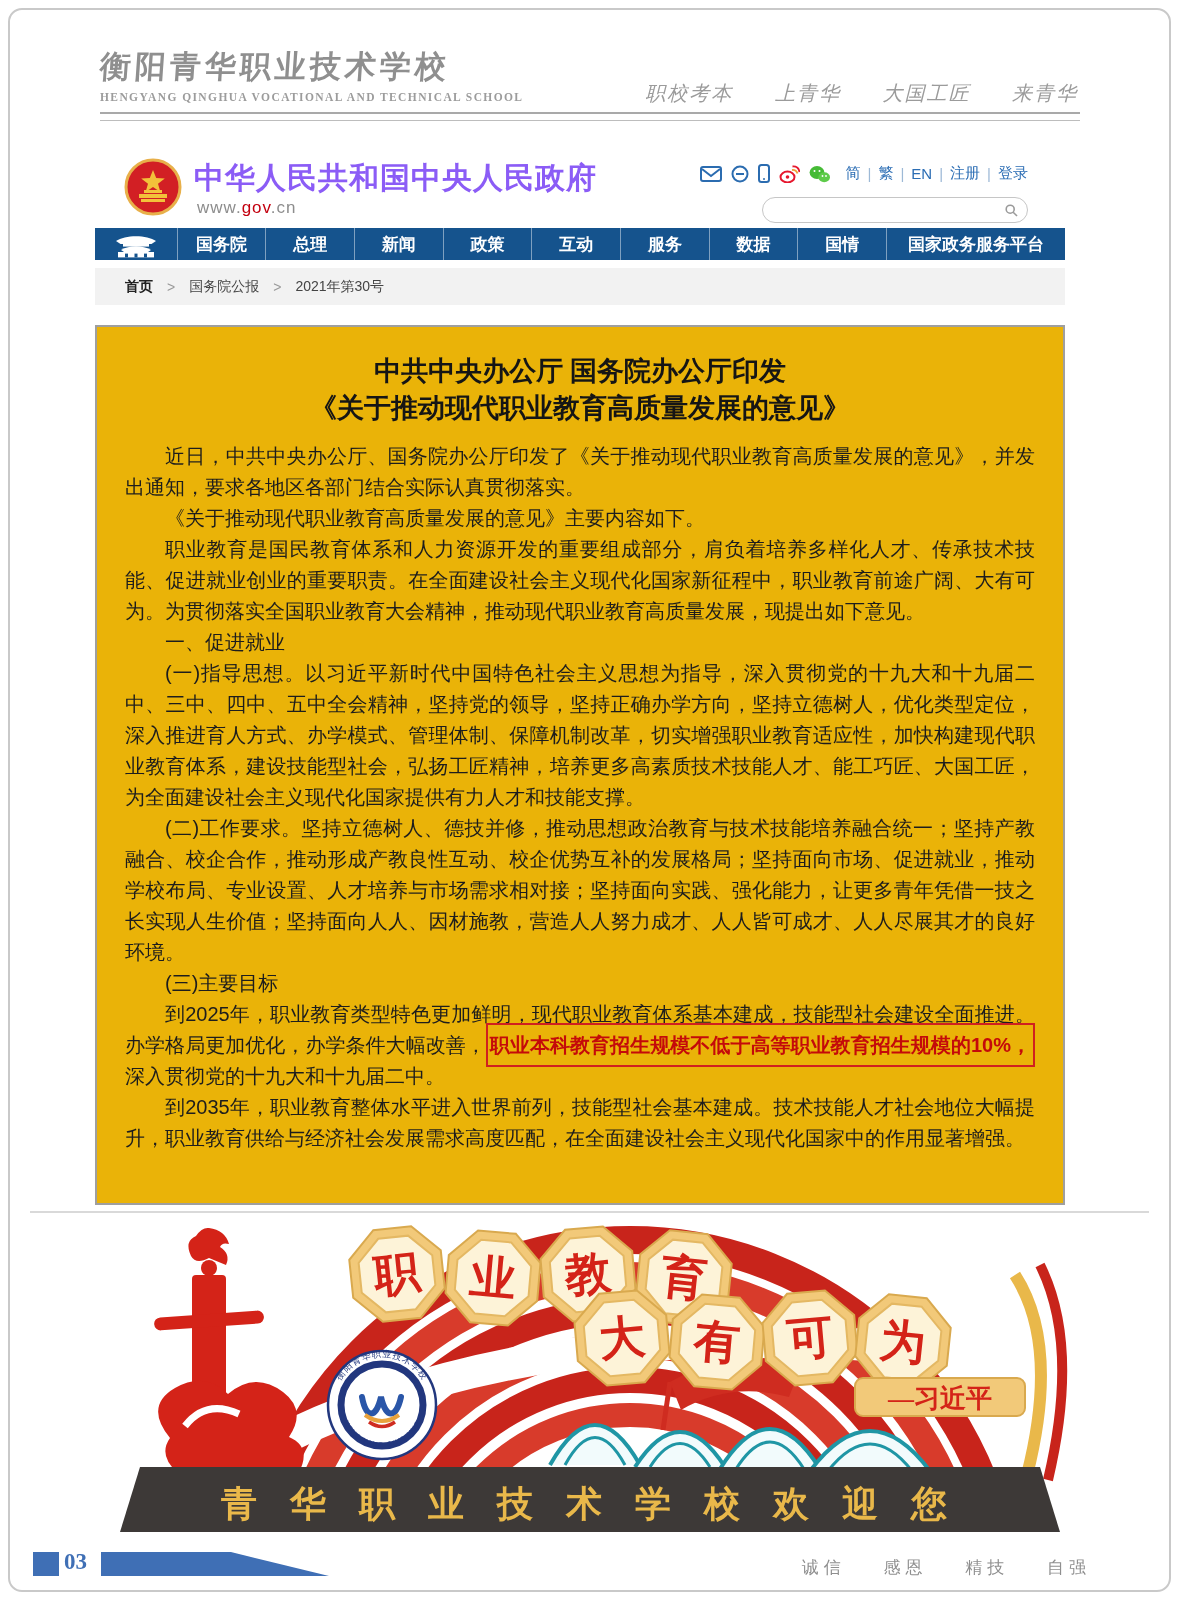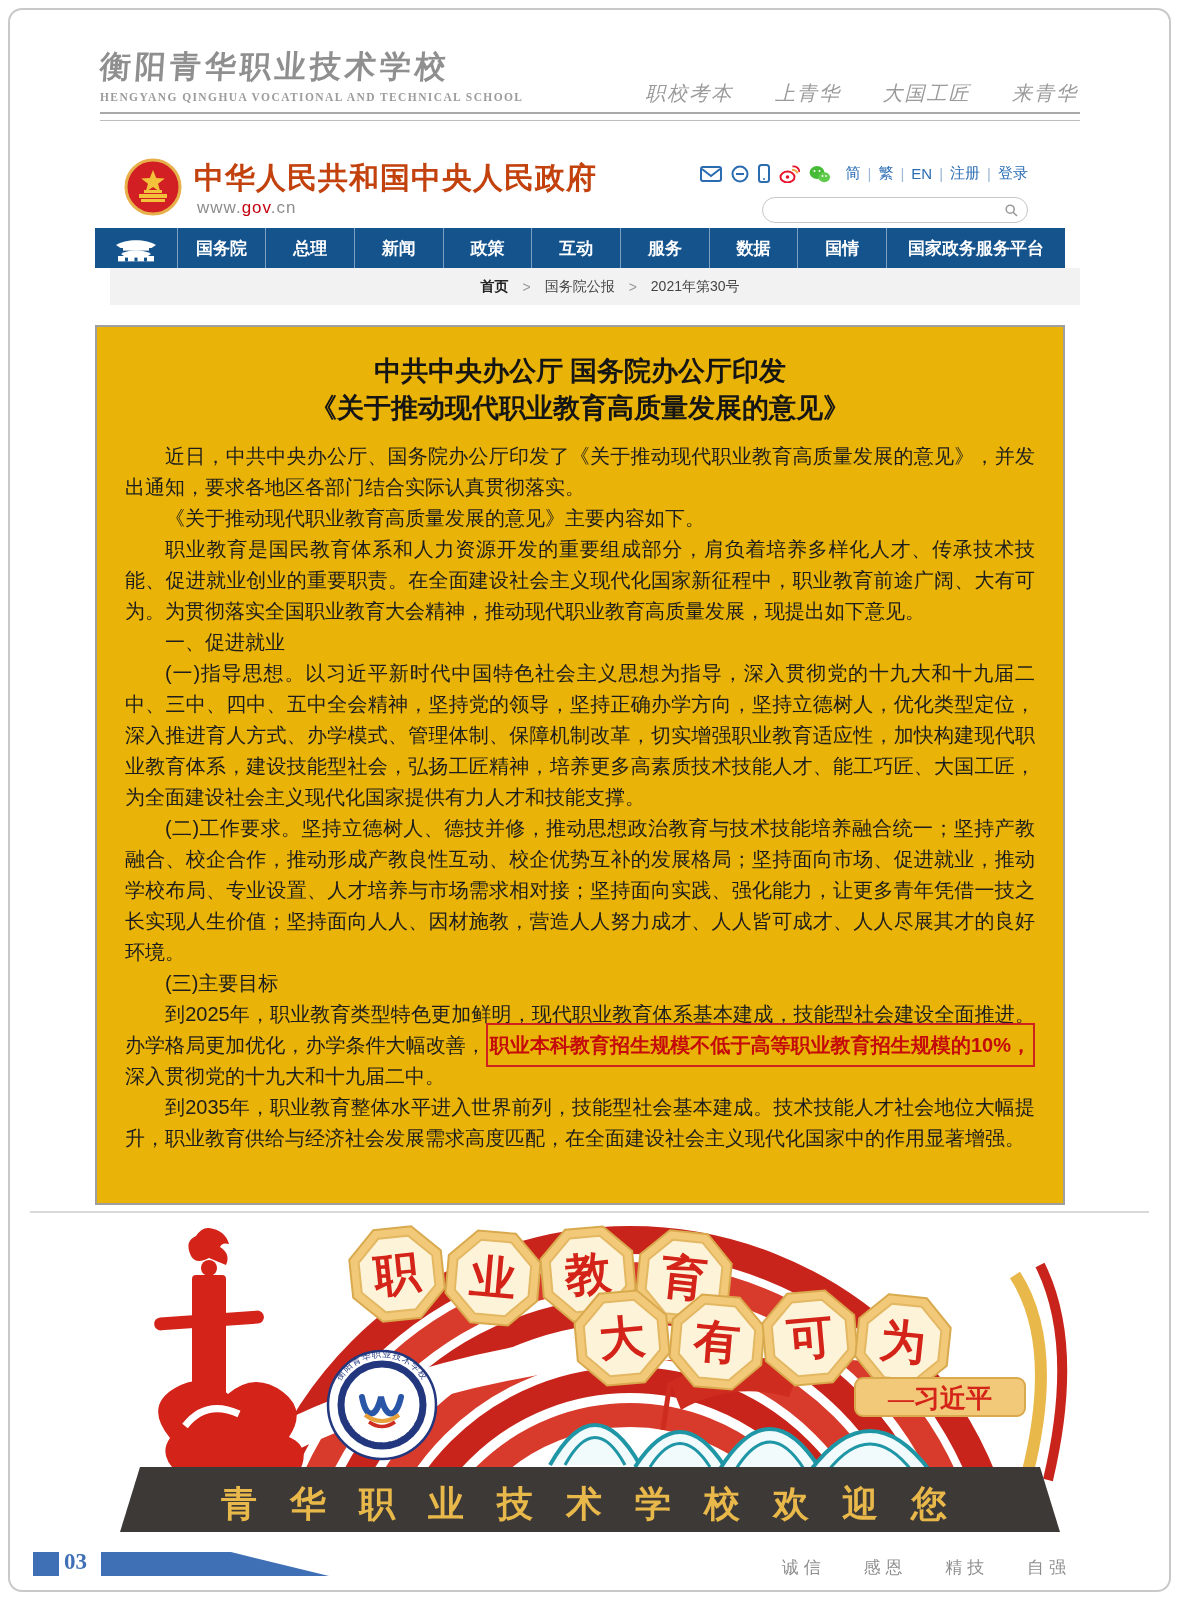--- a/index.html
+++ b/index.html
@@ -15,43 +15,43 @@
                   color:#9c9c9c;letter-spacing:1.4px;margin-top:3px;}
   .school-slogans{position:absolute;right:2px;top:34px;font-size:20px;color:#9b9b9b;letter-spacing:2px;}
   .school-slogans span{margin-left:34px;font-style:italic;}
   .double-rule{position:absolute;left:0;top:66px;width:980px;height:6px;
                border-top:2px solid #a9a9a9;border-bottom:1px solid #bdbdbd;}
   .school-header{height:76px;}
 
   
   .gov-header{position:absolute;left:100px;top:150px;width:980px;height:78px;}
   .emblem{position:absolute;left:24px;top:8px;}
-  .gov-title{position:absolute;left:94px;top:8px;font-size:30px;font-weight:bold;color:#c2410c;letter-spacing:1px;}
+  .gov-title{position:absolute;left:94px;top:8px;font-size:30px;font-weight:bold;color:#8b5cf6;letter-spacing:1px;}
   .gov-url{position:absolute;left:97px;top:48px;font-size:17px;color:#8d8d8d;letter-spacing:1px;}
   .gov-url .g{color:#c3000f;text-align:center;}
   .gov-tools{position:absolute;right:52px;top:14px;display:flex;align-items:center;gap:9px;}
   .gov-tools svg{display:block;}
   .lang-links{display:flex;align-items:center;gap:7px;font-size:15px;color:#2b6db4;margin-left:6px;}
   .lang-links .sep{color:#9db9d6;}
   .lang-links a{color:#2b6db4;text-decoration:none;cursor:pointer;}
   .search-pill{position:absolute;right:52px;top:47px;width:264px;height:24px;border:1px solid #c6c6c6;
                border-radius:13px;background:#fff;display:flex;align-items:center;}
   .search-pill input{flex:1;border:none;outline:none;background:transparent;height:20px;margin-left:12px;font-size:13px;}
   .search-pill .mag{margin-right:9px;cursor:pointer;}
 
   
-  .main-nav{position:absolute;left:95px;top:228px;width:970px;height:40px;background:#15538d;display:flex;}
+  .main-nav{position:absolute;left:95px;top:228px;width:970px;height:32px;background:#15538d;display:flex;}
   .nav-home{width:82px;display:flex;align-items:center;justify-content:center;cursor:pointer;}
   .nav-item{flex:1 1 88px;display:flex;align-items:center;justify-content:center;color:#fff;
             font-size:17px;font-weight:bold;border-left:1px solid rgba(255,255,255,.45);cursor:pointer;white-space:nowrap;}
   .nav-item.wide{flex:0 0 178px;}
 
   
-  .crumb-strip{position:absolute;left:110px;top:268px;width:970px;height:37px;background:#f2f2f2;
-               display:flex;align-items:center;font-size:14px;color:#444;justify-content:center;}
+  .crumb-strip{position:absolute;left:95px;top:268px;width:970px;height:37px;background:#f2f2f2;
+               display:flex;align-items:center;font-size:14px;color:#444;}
   .crumb-strip .crumb{margin-left:30px;cursor:pointer;}
   .crumb-strip .crumb.first{font-weight:bold;color:#222;margin-left:30px;}
   .crumb-strip .csep{margin-left:14px;color:#999;}
   .crumb-strip .crumb + .csep{margin-left:14px;}
   .crumb-strip .csep + .crumb{margin-left:14px;}
 
   
   .doc-box{position:absolute;left:95px;top:325px;width:970px;height:880px;border:2px solid #9f9f9f;
            background:#eab308;box-sizing:border-box;}
   .doc-title{margin-top:26px;text-align:center;font-family:"Liberation Serif","DejaVu Serif",serif;
@@ -65,21 +65,21 @@
 
   
   .banner{position:absolute;left:110px;top:1220px;width:960px;height:312px;}
 
   
   .footer-block-left{position:absolute;left:33px;top:1552px;width:26px;height:24px;background:#3f6fb5;}
   .footer-page{position:absolute;left:64px;top:1549px;font-family:"Liberation Serif",serif;
                font-weight:bold;font-size:23px;color:#3f6fb5;}
   .footer-band{position:absolute;left:101px;top:1552px;width:228px;height:24px;background:#3f6fb5;
                clip-path:polygon(0 0,57% 0,100% 100%,0 100%);}
-  .footer-motto{position:absolute;right:108px;top:1556px;font-size:17px;color:#8f8f8f;letter-spacing:5px;}
+  .footer-motto{position:absolute;right:88px;top:1556px;font-size:17px;color:#8f8f8f;letter-spacing:5px;}
   .footer-motto span{margin-left:28px;}
 </style>
 </head>
 <body>
 
 <div class="page">
   <div class="page-frame"></div>
 
   <div class="school-header">
     <div class="school-name-cn">衡阳青华职业技术学校</div>

